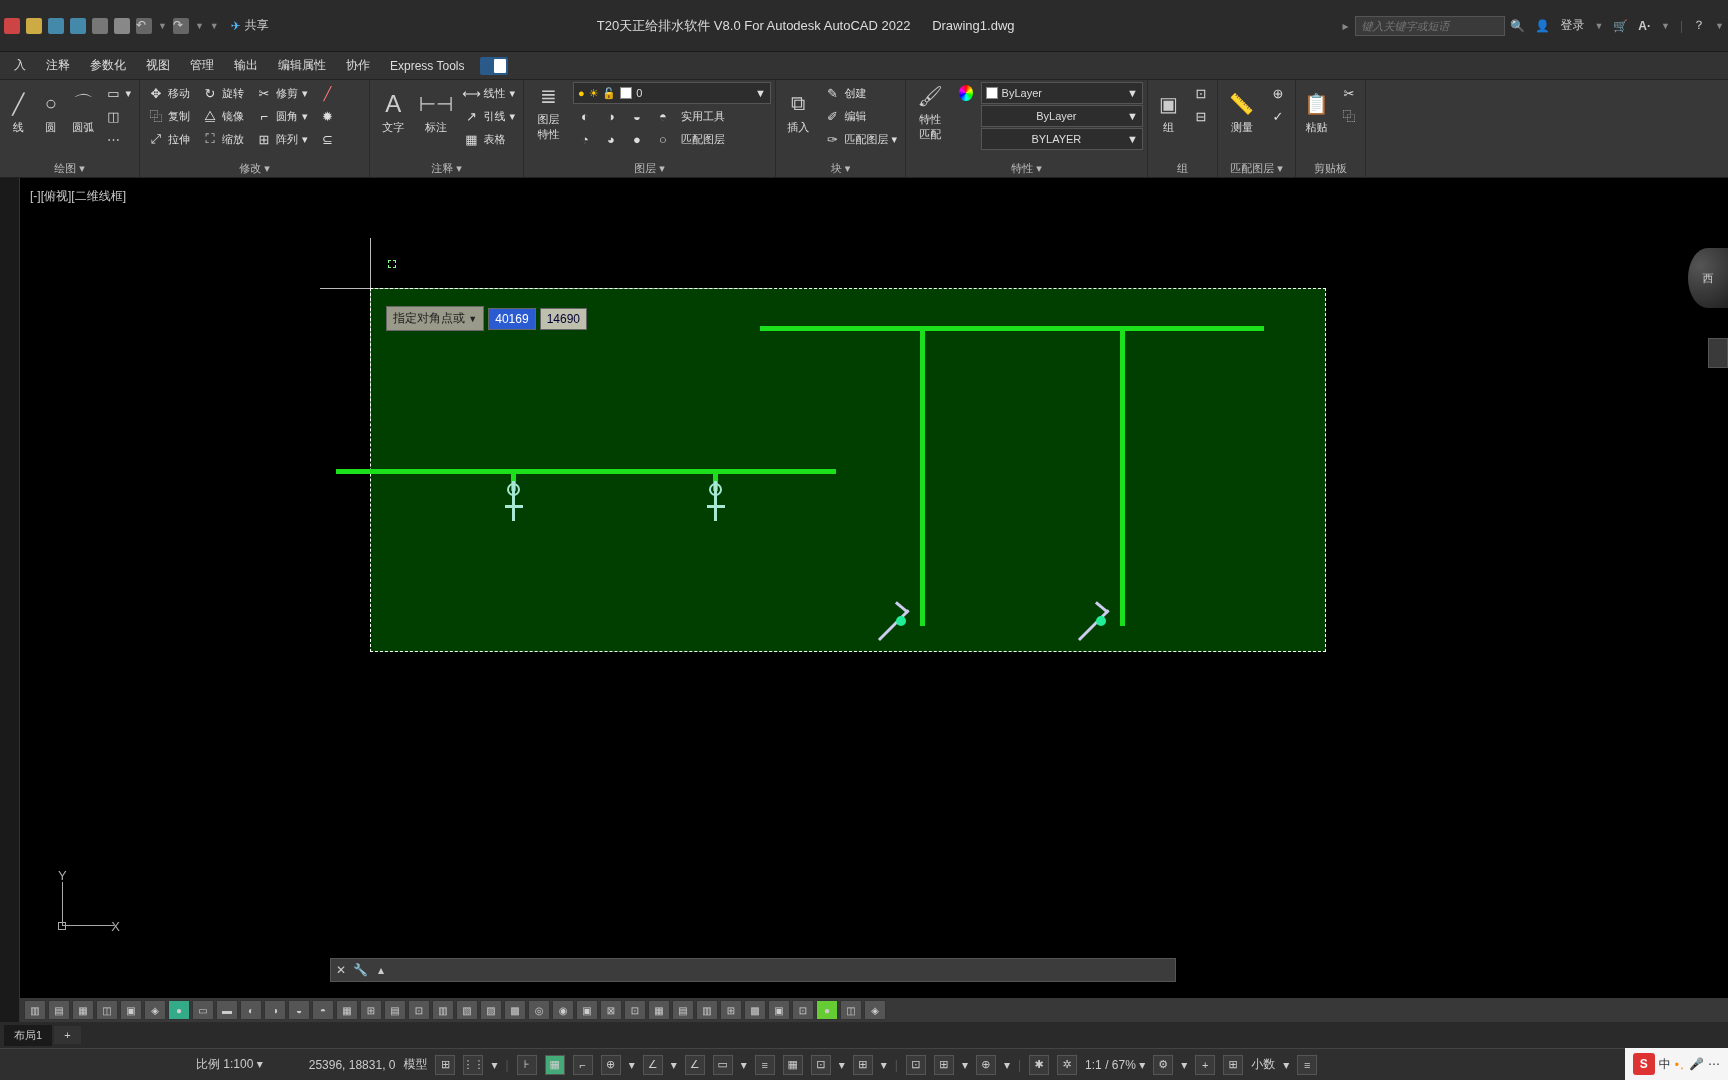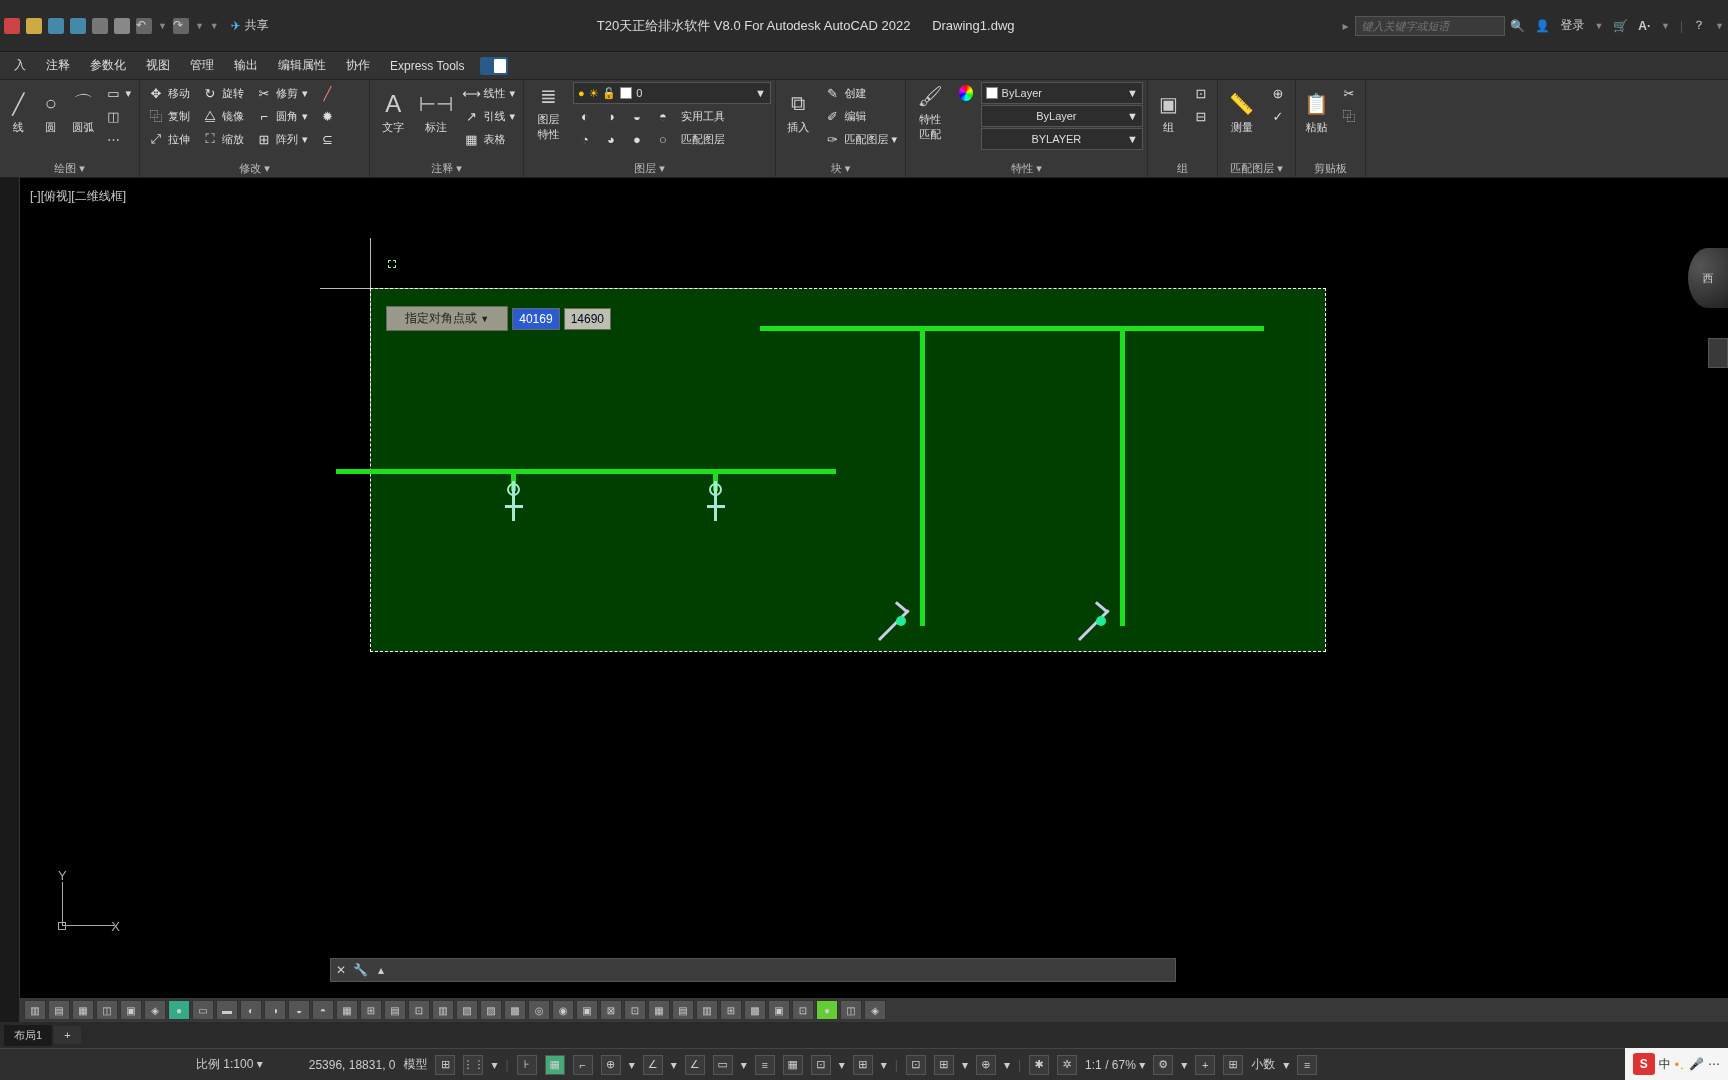--- a/index.html
+++ b/index.html
@@ -42,21 +42,21 @@
 .canvas { position: absolute; left: 20px; right: 0; top: 0; bottom: 40px; }
 
 
 .selwin { position: absolute; left: 350px; top: 110px; width: 956px; height: 364px; background: rgba(0, 140, 0, 0.45); border: 1px dashed #fff; }
 .crosshair-h { position: absolute; top: 110px; left: 300px; width: 450px; height: 1px; background: #bbb; }
 .crosshair-v { position: absolute; left: 350px; top: 60px; width: 1px; height: 180px; background: #bbb; }
 .pickbox { position: absolute; left: 368px; top: 82px; width: 8px; height: 8px; border: 1px dashed #8f8; }
 
 
 .dyninput { position: absolute; left: 366px; top: 128px; display: flex; gap: 4px; align-items: center; }
-.dyninput .lbl { background: #9a9a8a; color: #222; padding: 3px 18px; font-size: 12px; border: 1px solid #666; }
+.dyninput .lbl { background: #9a9a8a; color: #222; padding: 3px 6px; font-size: 12px; border: 1px solid #666; }
 .dyninput .val { background: #bfbfad; color: #003; padding: 3px 6px; font-size: 12px; border: 1px solid #666; min-width: 46px; text-align: center; }
 .dyninput .val.sel { background: #2b5bd0; color: #fff; }
 
 
 .pipe { position: absolute; background: #1de01d; }
 .pipeH { height: 5px; }
 .pipeV { width: 5px; }
 
 
 .ucs { position: absolute; left: 32px; bottom: 46px; width: 70px; height: 70px; }

